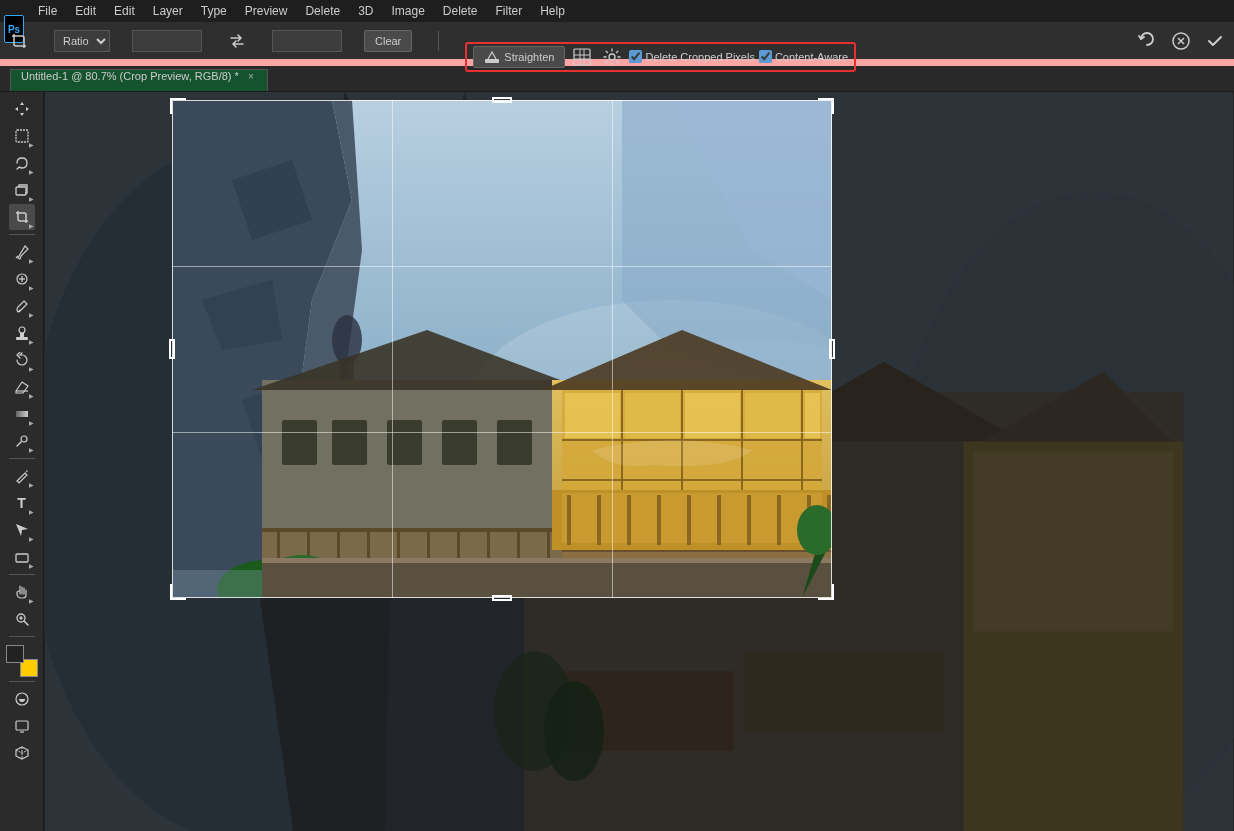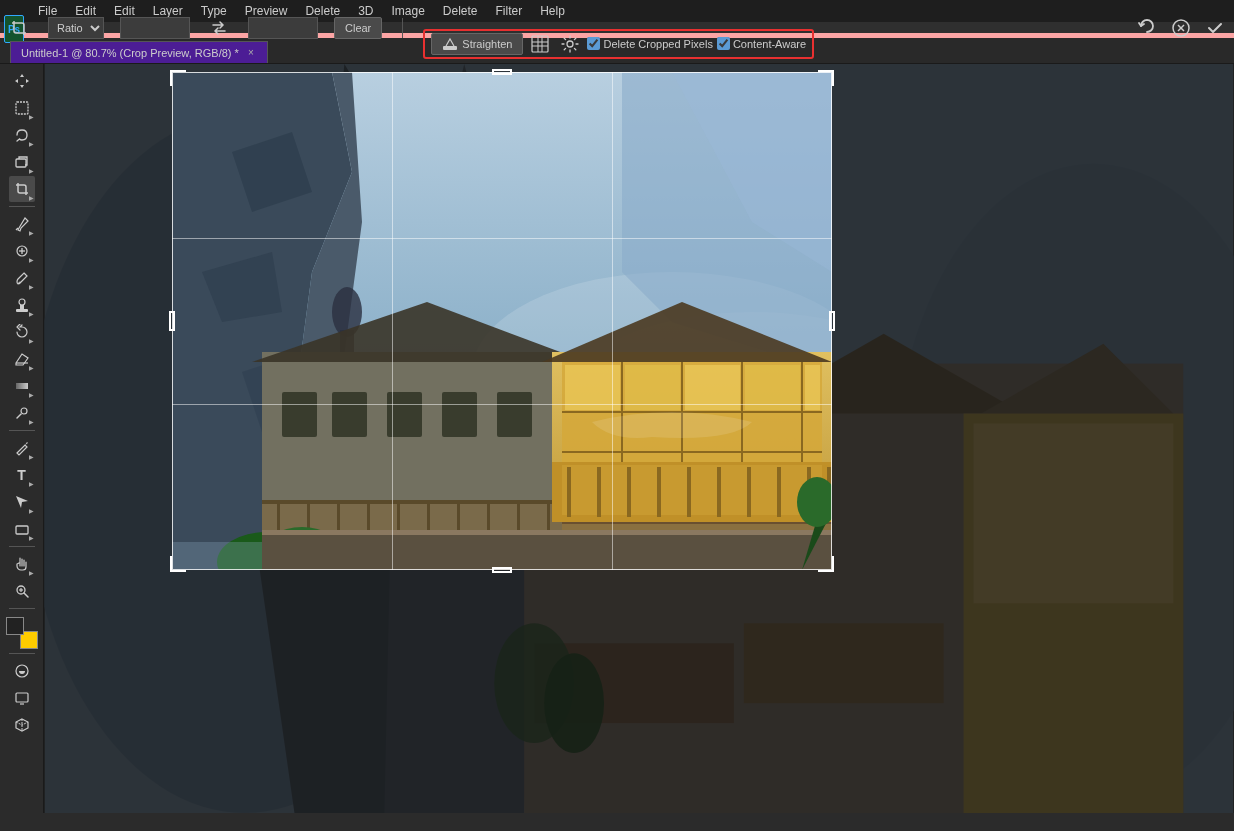--- a/index.html
+++ b/index.html
@@ -34,27 +34,27 @@
       width: 20px;
       height: 20px;
       margin-right: 4px;
       display: flex;
       align-items: center;
       justify-content: center;
     }
 
     
     #toolbar {
-      height: 16px;
+      height: 44px;
       background: #2f2f2f;
       display: flex;
       align-items: center;
       padding: 0 6px;
-      gap: 16px;
-      border-bottom: 5px solid #fca5a5;
+      gap: 22px;
+      border-bottom: 7px solid #fca5a5;
     }
     .tb-icon-btn {
       width: 26px;
       height: 26px;
       display: flex;
       align-items: center;
       justify-content: center;
       color: #ccc;
       cursor: pointer;
       border-radius: 2px;
@@ -155,28 +155,28 @@
     #tab-bar {
       height: 26px;
       background: #292929;
       display: flex;
       align-items: flex-end;
       padding-left: 10px;
       border-bottom: 1px solid #1a1a1a;
     }
     .tab {
       height: 22px;
-      background: #4c1d95;
+      background: #14532d;
       border: 1px solid #555;
       border-bottom: none;
       color: #ccc;
       font-size: 11px;
       padding: 0 10px;
       display: flex;
-      align-items: center;
+      align-items: flex-start;
       gap: 6px;
       cursor: pointer;
     }
     .tab-close {
       width: 12px;
       height: 12px;
       display: flex;
       align-items: center;
       justify-content: center;
       font-size: 10px;
@@ -300,21 +300,21 @@
       position: absolute;
       top: 0; left: 0;
       width: 100%; height: 100%;
       overflow: hidden;
     }
 
     
     .ps-logo {
       width: 20px;
       height: 28px;
-      background: #14532d;
+      background: #000000;
       border: 1px solid #31a8ff;
       color: #31a8ff;
       font-size: 10px;
       font-weight: bold;
       display: flex;
       align-items: center;
       justify-content: center;
       border-radius: 2px;
       margin-top: 36px;
     }

